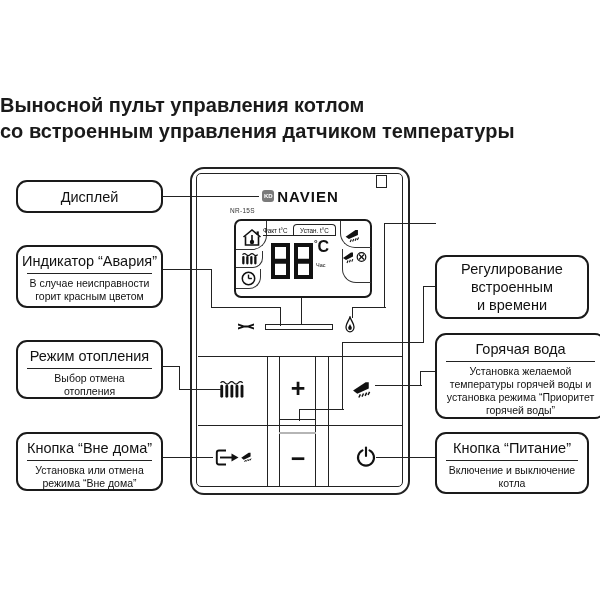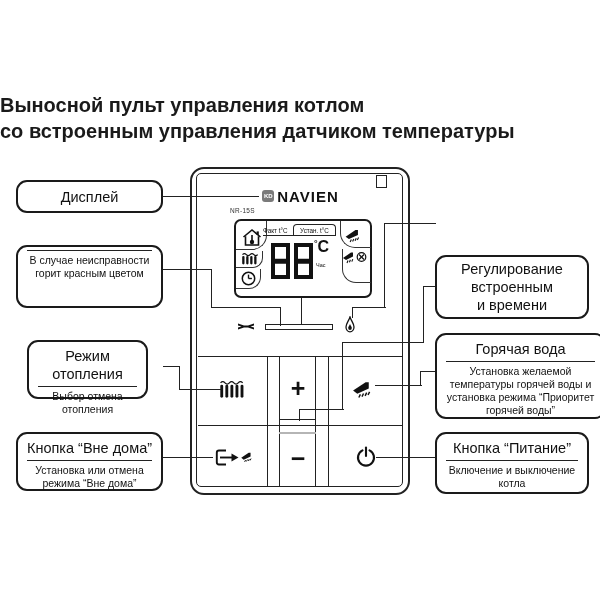--- a/index.html
+++ b/index.html
@@ -94,25 +94,26 @@
       <div class="ln" style="left: 420px; top: 371px; width: 1px; height: 15px;"></div>
       <div class="ln" style="left: 375px; top: 385px; width: 47px; height: 1px;"></div>
       <div class="ln" style="left: 376px; top: 457px; width: 59px; height: 1px;"></div>
     </div>
 
   <div class="co-box center" style="left:16px;top:180px;width:147px;height:33px;">
     <div class="co-title">Дисплей</div>
   </div>
 
   <div class="co-box" style="left:16px;top:245px;width:147px;height:63px;">
+    <div class="co-title">Индикатор “Авария”</div>
     <div class="co-sep"></div>
     <div class="co-desc">В случае неисправности горит красным цветом</div>
   </div>
 
-  <div class="co-box" style="left:16px;top:340px;width:121px;height:59px;margin-left:11px;">
+  <div class="co-box" style="left:16px;top:340px;width:147px;height:59px;">
     <div class="co-title">Режим отопления</div>
     <div class="co-sep"></div>
     <div class="co-desc" style="padding:1px 20px 0 20px;">Выбор отмена отопления</div>
   </div>
 
   <div class="co-box" style="left:16px;top:432px;width:147px;height:59px;">
     <div class="co-title">Кнопка “Вне дома”</div>
     <div class="co-sep"></div>
     <div class="co-desc">Установка или отмена режима “Вне дома”</div>
   </div>

